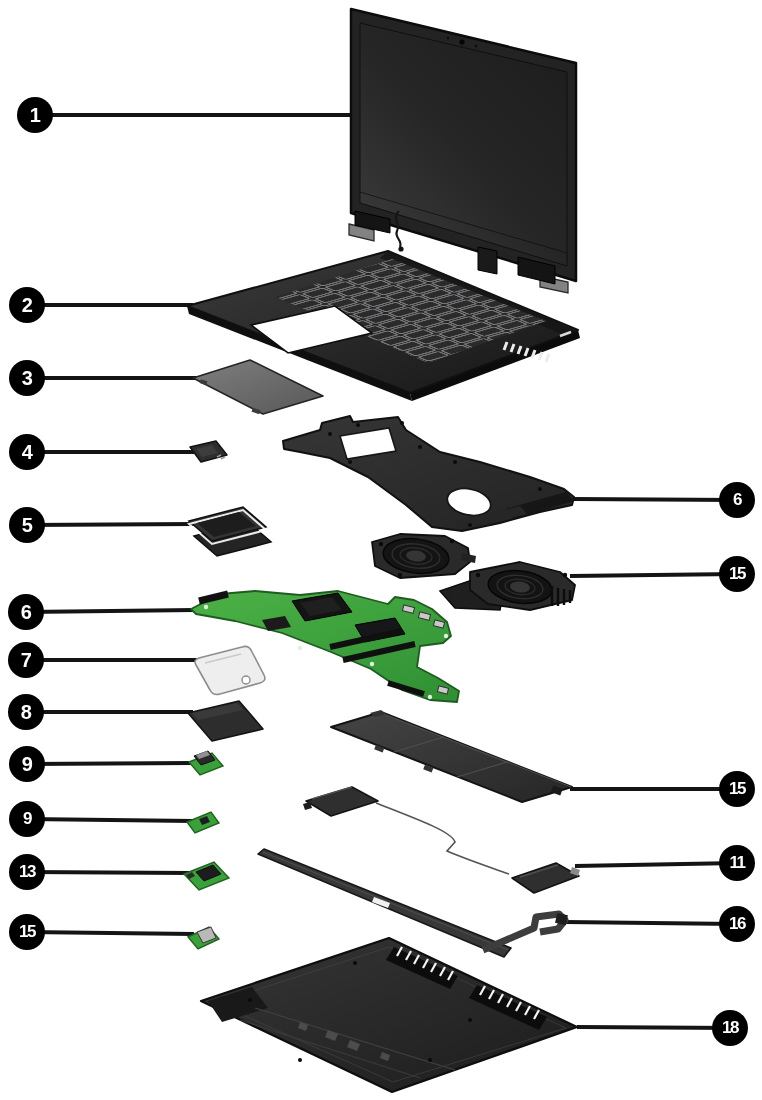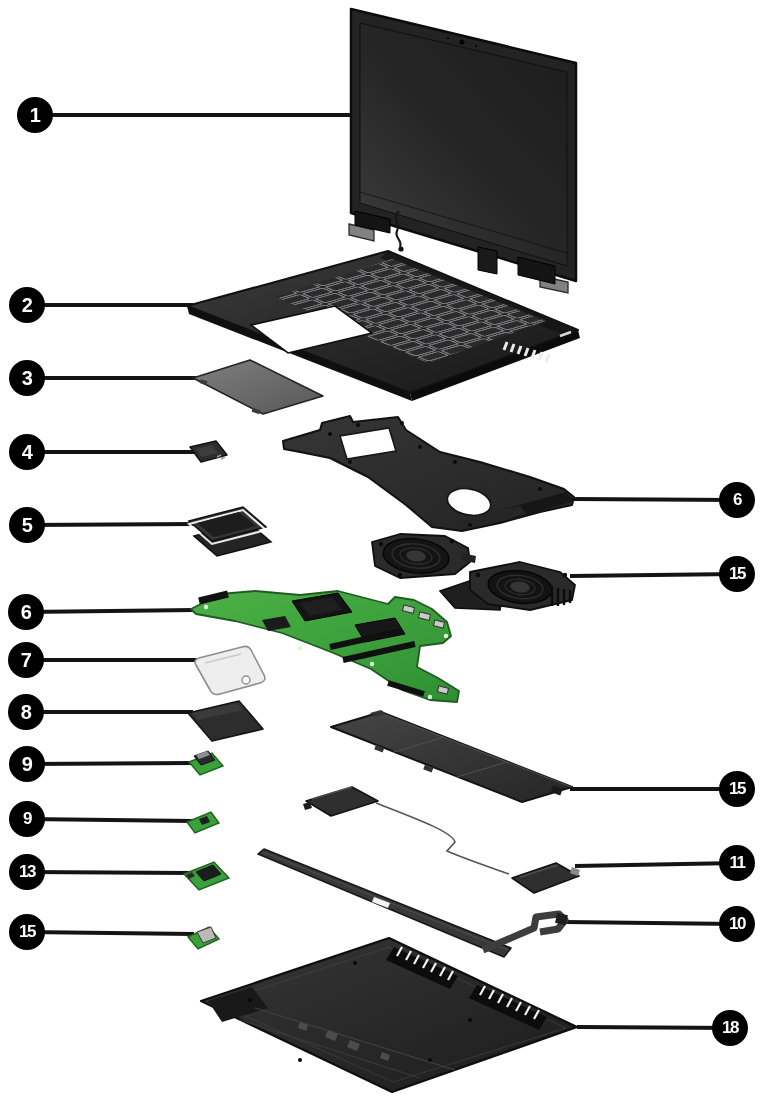--- a/index.html
+++ b/index.html
@@ -367,18 +367,18 @@
 <div class="callout w2" style="left:719px;top:556px">
       <span>15</span>
     </div>
 <div class="callout w2" style="left:719px;top:771px">
       <span>15</span>
     </div>
 <div class="callout w2" style="left:719px;top:845px">
       <span>11</span>
     </div>
 <div class="callout w2" style="left:719px;top:906px">
-      <span>10</span>
+      <span>16</span>
     </div>
 <div class="callout w2" style="left:712px;top:1010px">
       <span>18</span>
     </div>
 </div>
 
 </body></html>

